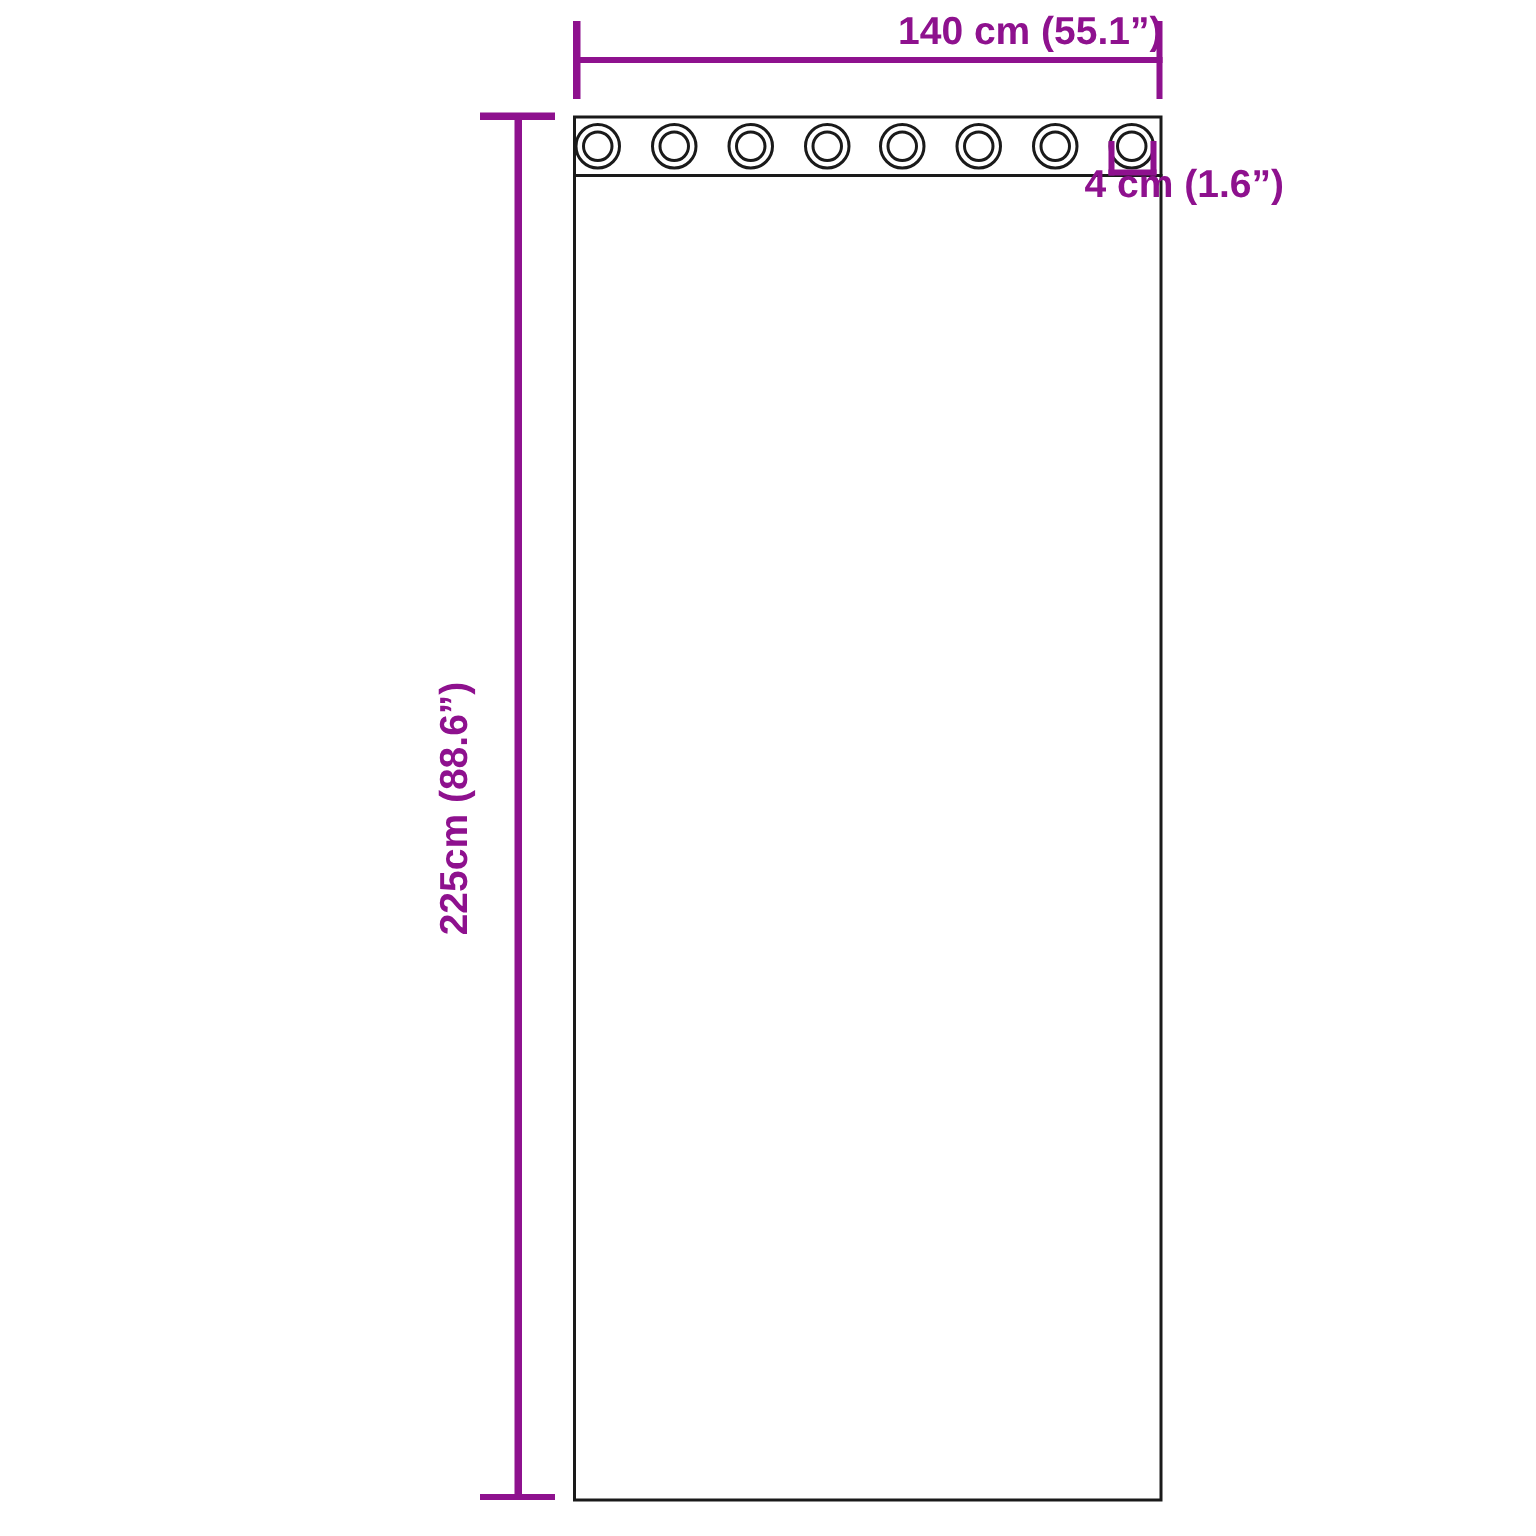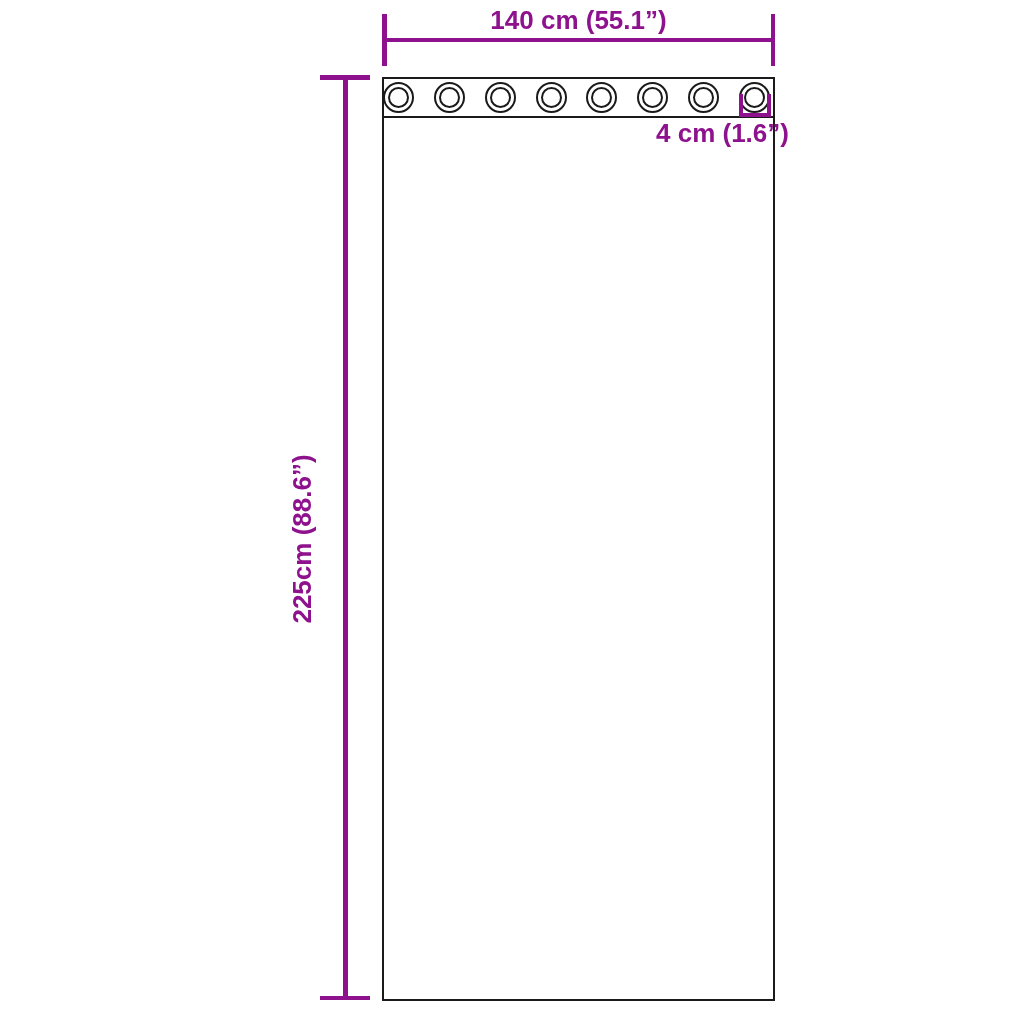--- a/index.html
+++ b/index.html
@@ -65,34 +65,34 @@
     color: var(--accent);
     font-size: 26px;
     font-weight: 700;
     line-height: 1.15;
     white-space: nowrap;
   }
   
   .width-line   { left: 382px; top: 37.5px; width: 393px; height: 4.5px; }
   .width-tick-l { left: 382px;   top: 14px; width: 4.5px; height: 52px; }
   .width-tick-r { left: 770.5px; top: 14px; width: 4.5px; height: 52px; }
-  .width-label  { left: 382px; top: 6px; width: 393px; text-align: center; }
+  .width-label  { left: 382px; top: 6px; width: 393px; text-align: right; }
   
   .height-line   { left: 343px; top: 77px; width: 4.5px; height: 923px; }
   .height-tick-t { left: 320px; top: 75px;    width: 50px; height: 4.5px; }
   .height-tick-b { left: 320px; top: 995.5px; width: 50px; height: 4.5px; }
   .height-label  {
     left: 303px; top: 539px;
     transform: translate(-50%, -50%) rotate(-90deg);
   }
   
   .gd-tick-l { left: 738.5px; top: 94px;  width: 4px;  height: 23px; }
   .gd-tick-r { left: 766.5px; top: 94px;  width: 4px;  height: 23px; }
   .gd-line   { left: 738.5px; top: 113px; width: 32px; height: 4px; }
-  .gd-label  { left: 656px; top: 119px; width: 200px; text-align: left; }
+  .gd-label  { left: 656px; top: 108px; width: 200px; text-align: right; }
 </style>
 </head>
 <body>
 
 <div class="canvas">
 
   <div class="curtain-panel"></div>
   <div class="band-seam"></div>
 
   <div class="grommet-row">

